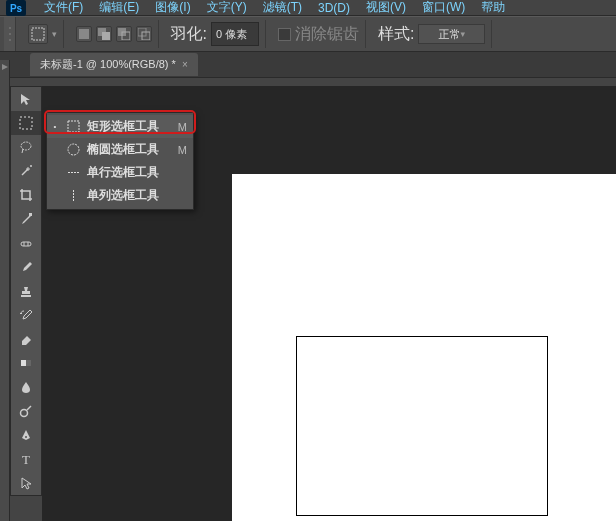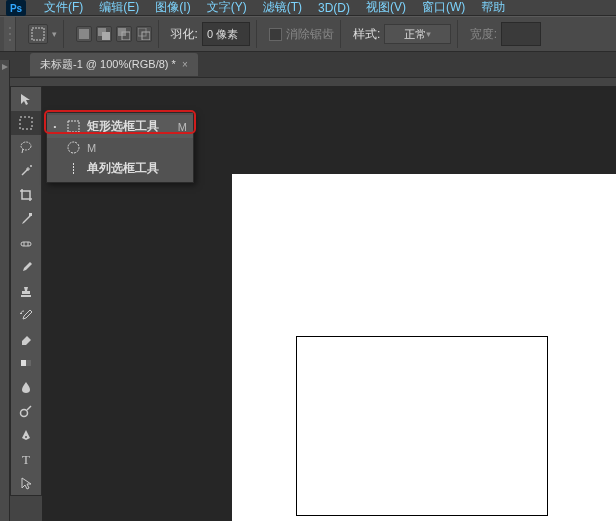--- a/index.html
+++ b/index.html
@@ -65,21 +65,21 @@
     background: #525252;
     border: 1px solid #3a3a3a;
     border-radius: 2px;
   }
   .opt-icon.small {
     width: 16px;
     height: 16px;
   }
   .opt-label {
     color: #ddd;
-    font-size: 12px;
+    font-size: 16px;
   }
   .opt-input {
     background: #3a3a3a;
     border: 1px solid #2a2a2a;
     color: #ddd;
     padding: 2px 4px;
     font-size: 11px;
     width: 48px;
     height: 24px;
   }
@@ -304,24 +304,20 @@
     <div class="opt-checkbox"></div>
     <span class="opt-label" style="color:#888">消除锯齿</span>
   </div>
   <div class="opt-group">
     <span class="opt-label">样式:</span>
     <div class="opt-select">
       <span>正常</span>
       <span style="font-size:9px;color:#999">▾</span>
     </div>
   </div>
-  <div class="opt-group" style="border-right:none">
-    <span class="opt-label" style="color:#888">宽度:</span>
-    <input class="opt-input" style="width: 40px;" value="">
-  </div>
 </div>
 
 <div class="doc-tab-bar">
   <div class="doc-tab">
     <span>未标题-1 @ 100%(RGB/8) *</span>
     <span class="doc-close">×</span>
   </div>
 </div>
 
 <div class="left-strip">
@@ -445,21 +441,32 @@
     <span class="fly-label">矩形选框工具</span>
     <span class="fly-key">M</span>
   </div>
   <div class="fly-item">
     <span class="fly-bullet"></span>
     <span class="fly-icon">
       <svg width="13" height="13">
           <ellipse cx="6.5" cy="6.5" rx="5.5" ry="5.5" fill="none" stroke="#ddd" stroke-dasharray="2 1"></ellipse>
         </svg>
     </span>
+    <span class="fly-label">椭圆选框工具</span>
     <span class="fly-key">M</span>
+  </div>
+  <div class="fly-item">
+    <span class="fly-bullet"></span>
+    <span class="fly-icon">
+      <svg width="13" height="13">
+          <line x1="1" y1="6.5" x2="12" y2="6.5" stroke="#ddd" stroke-dasharray="2 1"></line>
+        </svg>
+    </span>
+    <span class="fly-label">单行选框工具</span>
+    <span class="fly-key"></span>
   </div>
   <div class="fly-item">
     <span class="fly-bullet"></span>
     <span class="fly-icon">
       <svg width="13" height="13">
           <line x1="6.5" y1="1" x2="6.5" y2="12" stroke="#ddd" stroke-dasharray="2 1"></line>
         </svg>
     </span>
     <span class="fly-label">单列选框工具</span>
     <span class="fly-key"></span>

